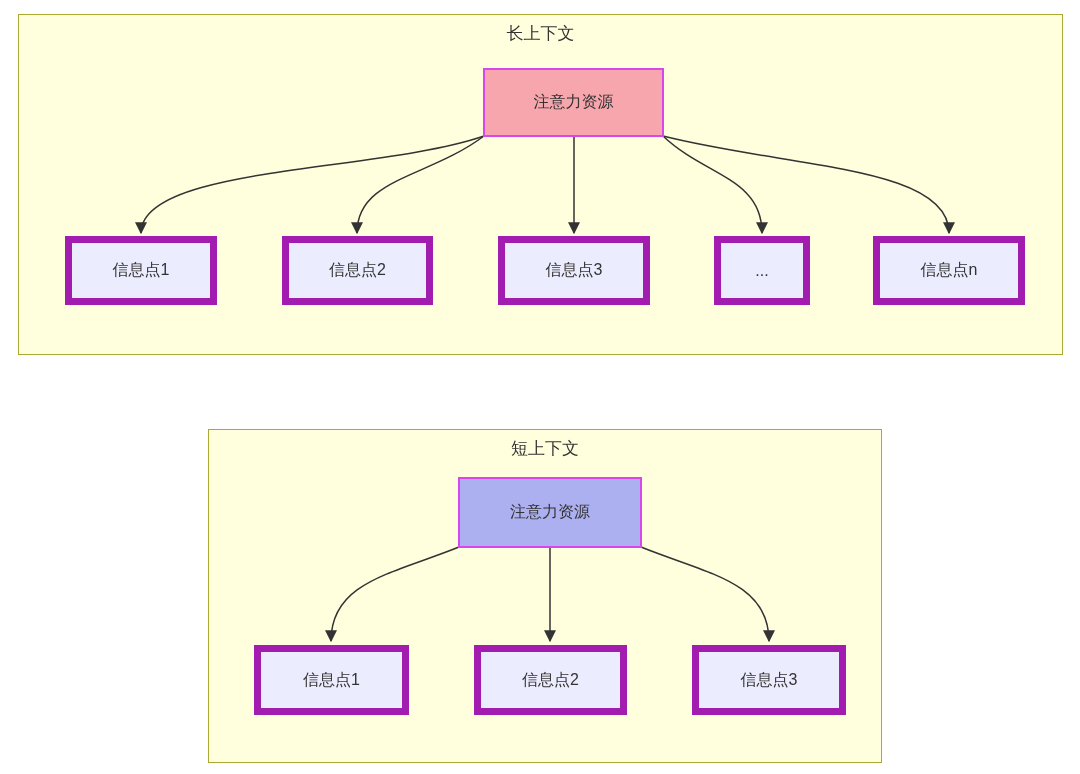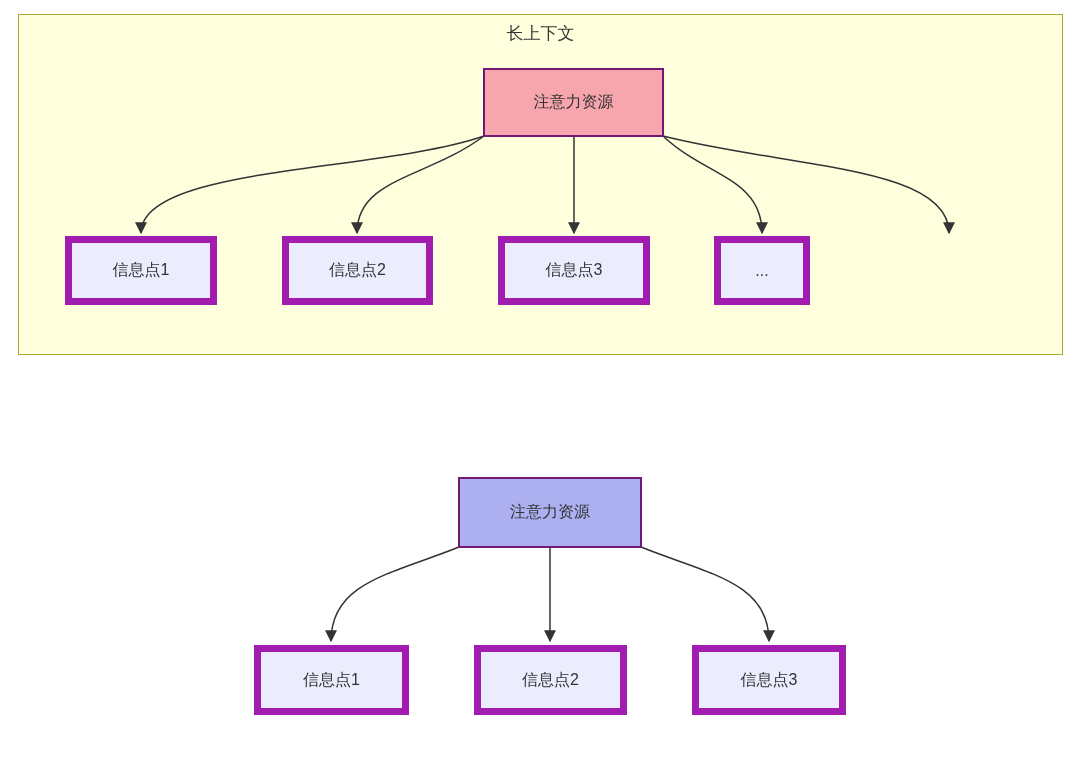--- a/index.html
+++ b/index.html
@@ -32,21 +32,21 @@
     position: absolute;
     box-sizing: border-box;
     display: flex;
     align-items: center;
     justify-content: center;
     font-size: 16px;
     color: #333333;
     z-index: 2;
   }
   .attention-node {
-    border: 2px solid #701a75;
+    border: 2px solid #d946ef;
   }
   .info-node {
     background: #ECECFF;
     border: 7px solid #a21caf;
   }
   #arrows {
     position: absolute;
     left: 0; top: 0;
     width: 1080px; height: 774px;
     z-index: 1;
@@ -69,20 +69,23 @@
 </style>
 </head>
 <body>
 
 <div id="canvas">
 
   <div class="panel" id="panel-long">
     <div class="panel-title">长上下文</div>
   </div>
 
+  <div class="panel" id="panel-short">
+    <div class="panel-title">短上下文</div>
+  </div>
 
   <svg id="arrows" viewBox="0 0 1080 774" xmlns="http://www.w3.org/2000/svg">
     <defs>
       <marker id="ah" viewBox="0 0 10 10" refX="9" refY="5" markerWidth="12" markerHeight="12" markerUnits="userSpaceOnUse" orient="auto">
         <path d="M0,0 L10,5 L0,10 z" fill="#333333"></path>
       </marker>
     </defs>
     <g fill="none" stroke="#333333" stroke-width="1.5">
       <path d="M484,136 C380,172 141,166 141,233" marker-end="url(#ah)"></path>
       <path d="M484,136 C428,178 357,178 357,233" marker-end="url(#ah)"></path>
@@ -94,20 +97,21 @@
       <path d="M641,547 C708,574 769,582 769,641" marker-end="url(#ah)"></path>
     </g>
   </svg>
 
   <div class="node attention-node" id="att-long" style="background-color: rgb(247, 166, 174);">注意力资源</div>
 
   <div class="node info-node" id="l-info-1">信息点1</div>
   <div class="node info-node" id="l-info-2">信息点2</div>
   <div class="node info-node" id="l-info-3">信息点3</div>
   <div class="node info-node" id="l-info-dots">...</div>
+  <div class="node info-node" id="l-info-n">信息点n</div>
 
   <div class="node attention-node" id="att-short" style="background-color: rgb(172, 176, 240);">注意力资源</div>
 
   <div class="node info-node" id="s-info-1">信息点1</div>
   <div class="node info-node" id="s-info-2">信息点2</div>
   <div class="node info-node" id="s-info-3">信息点3</div>
 
 </div>
 
 </body></html>

